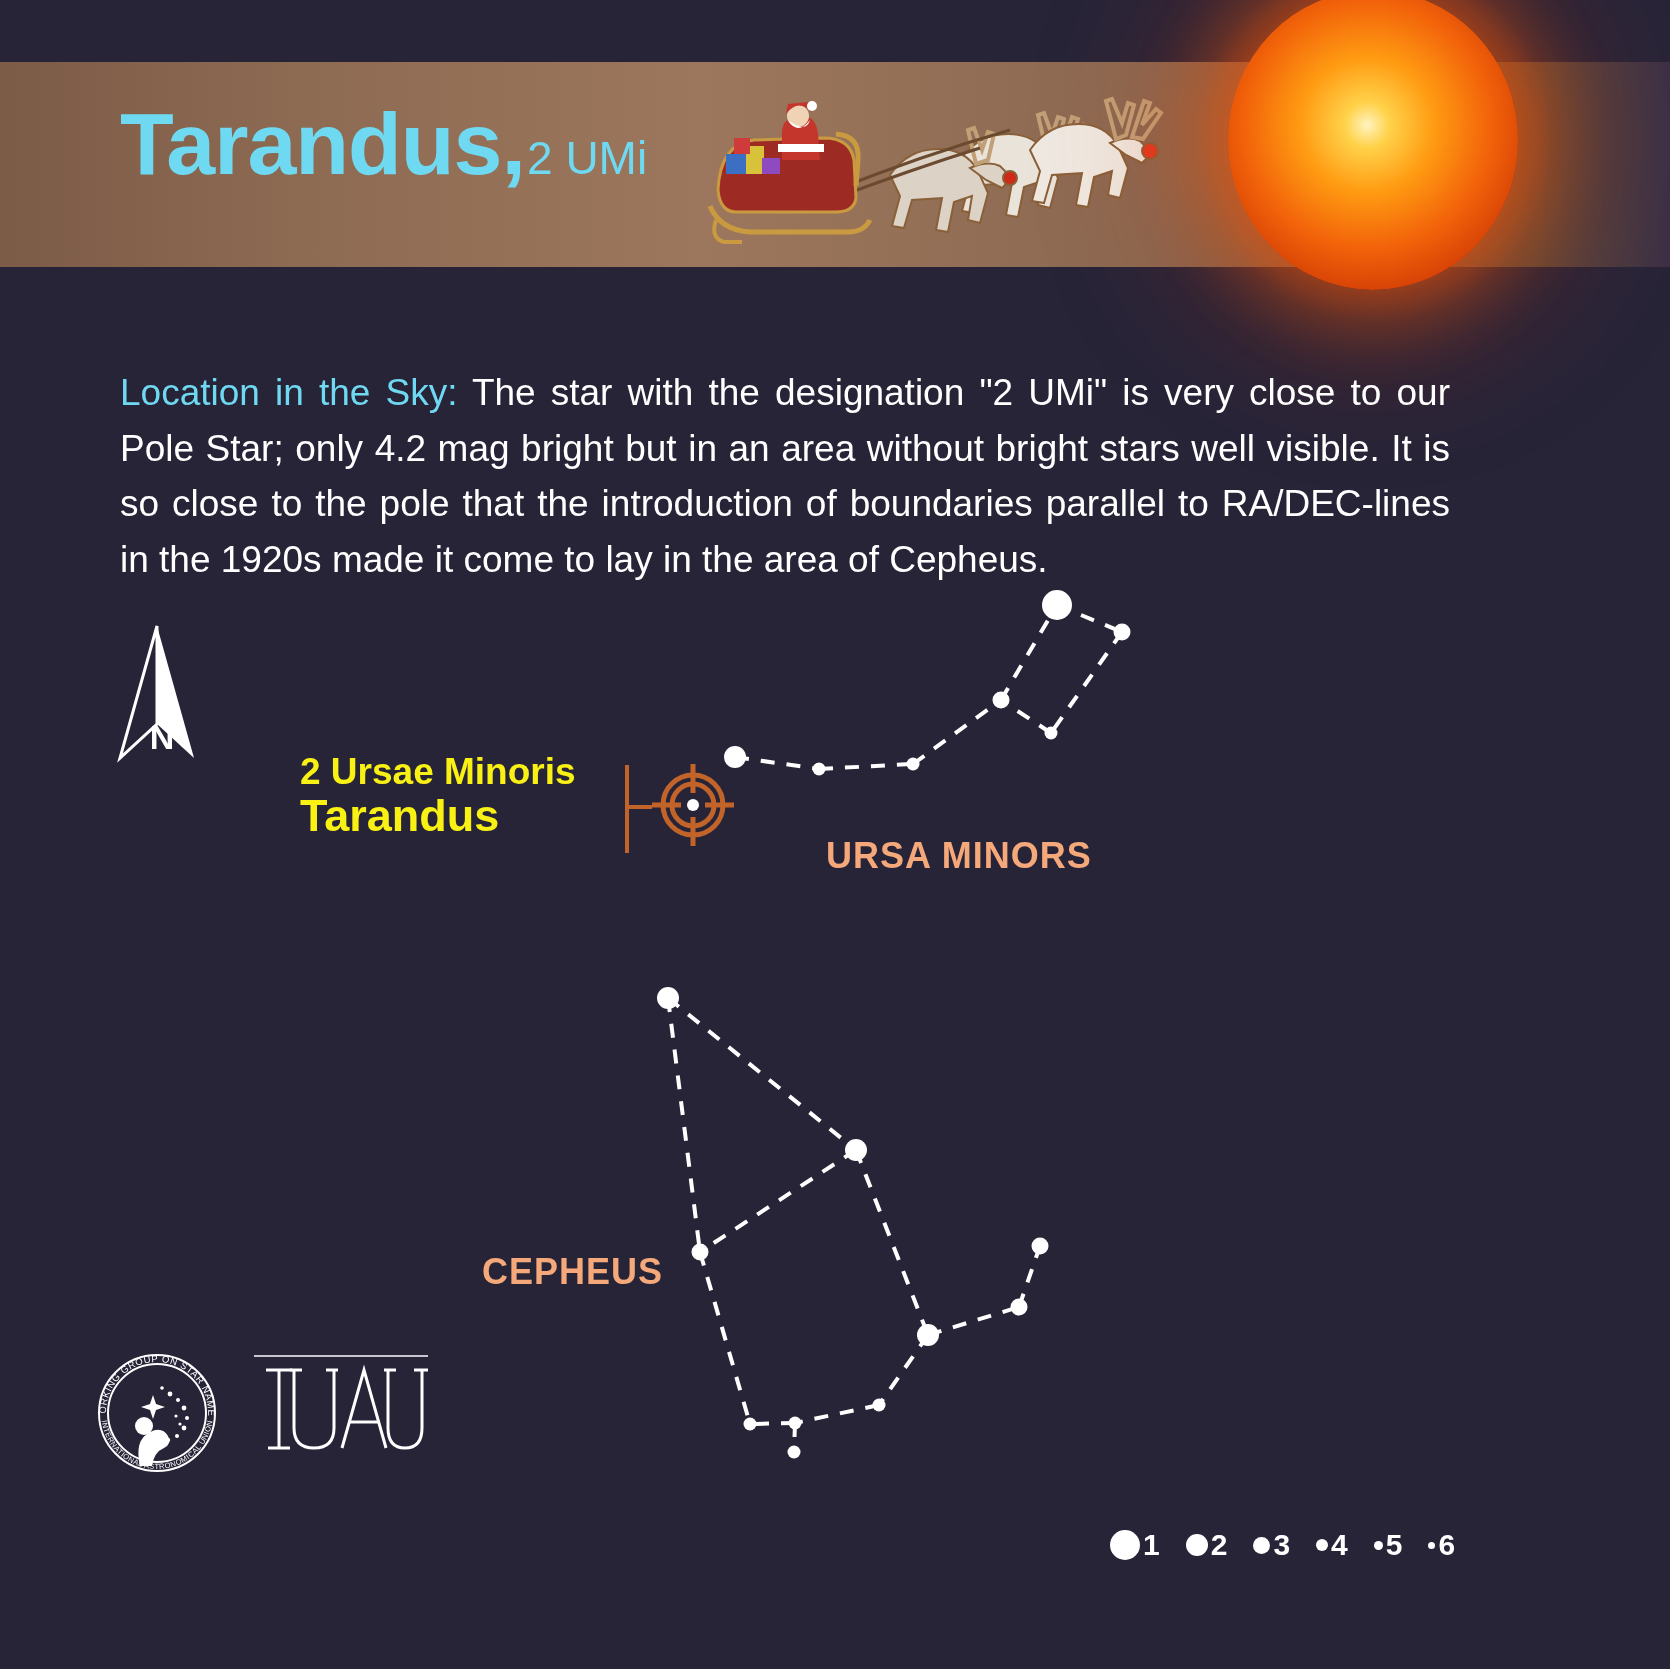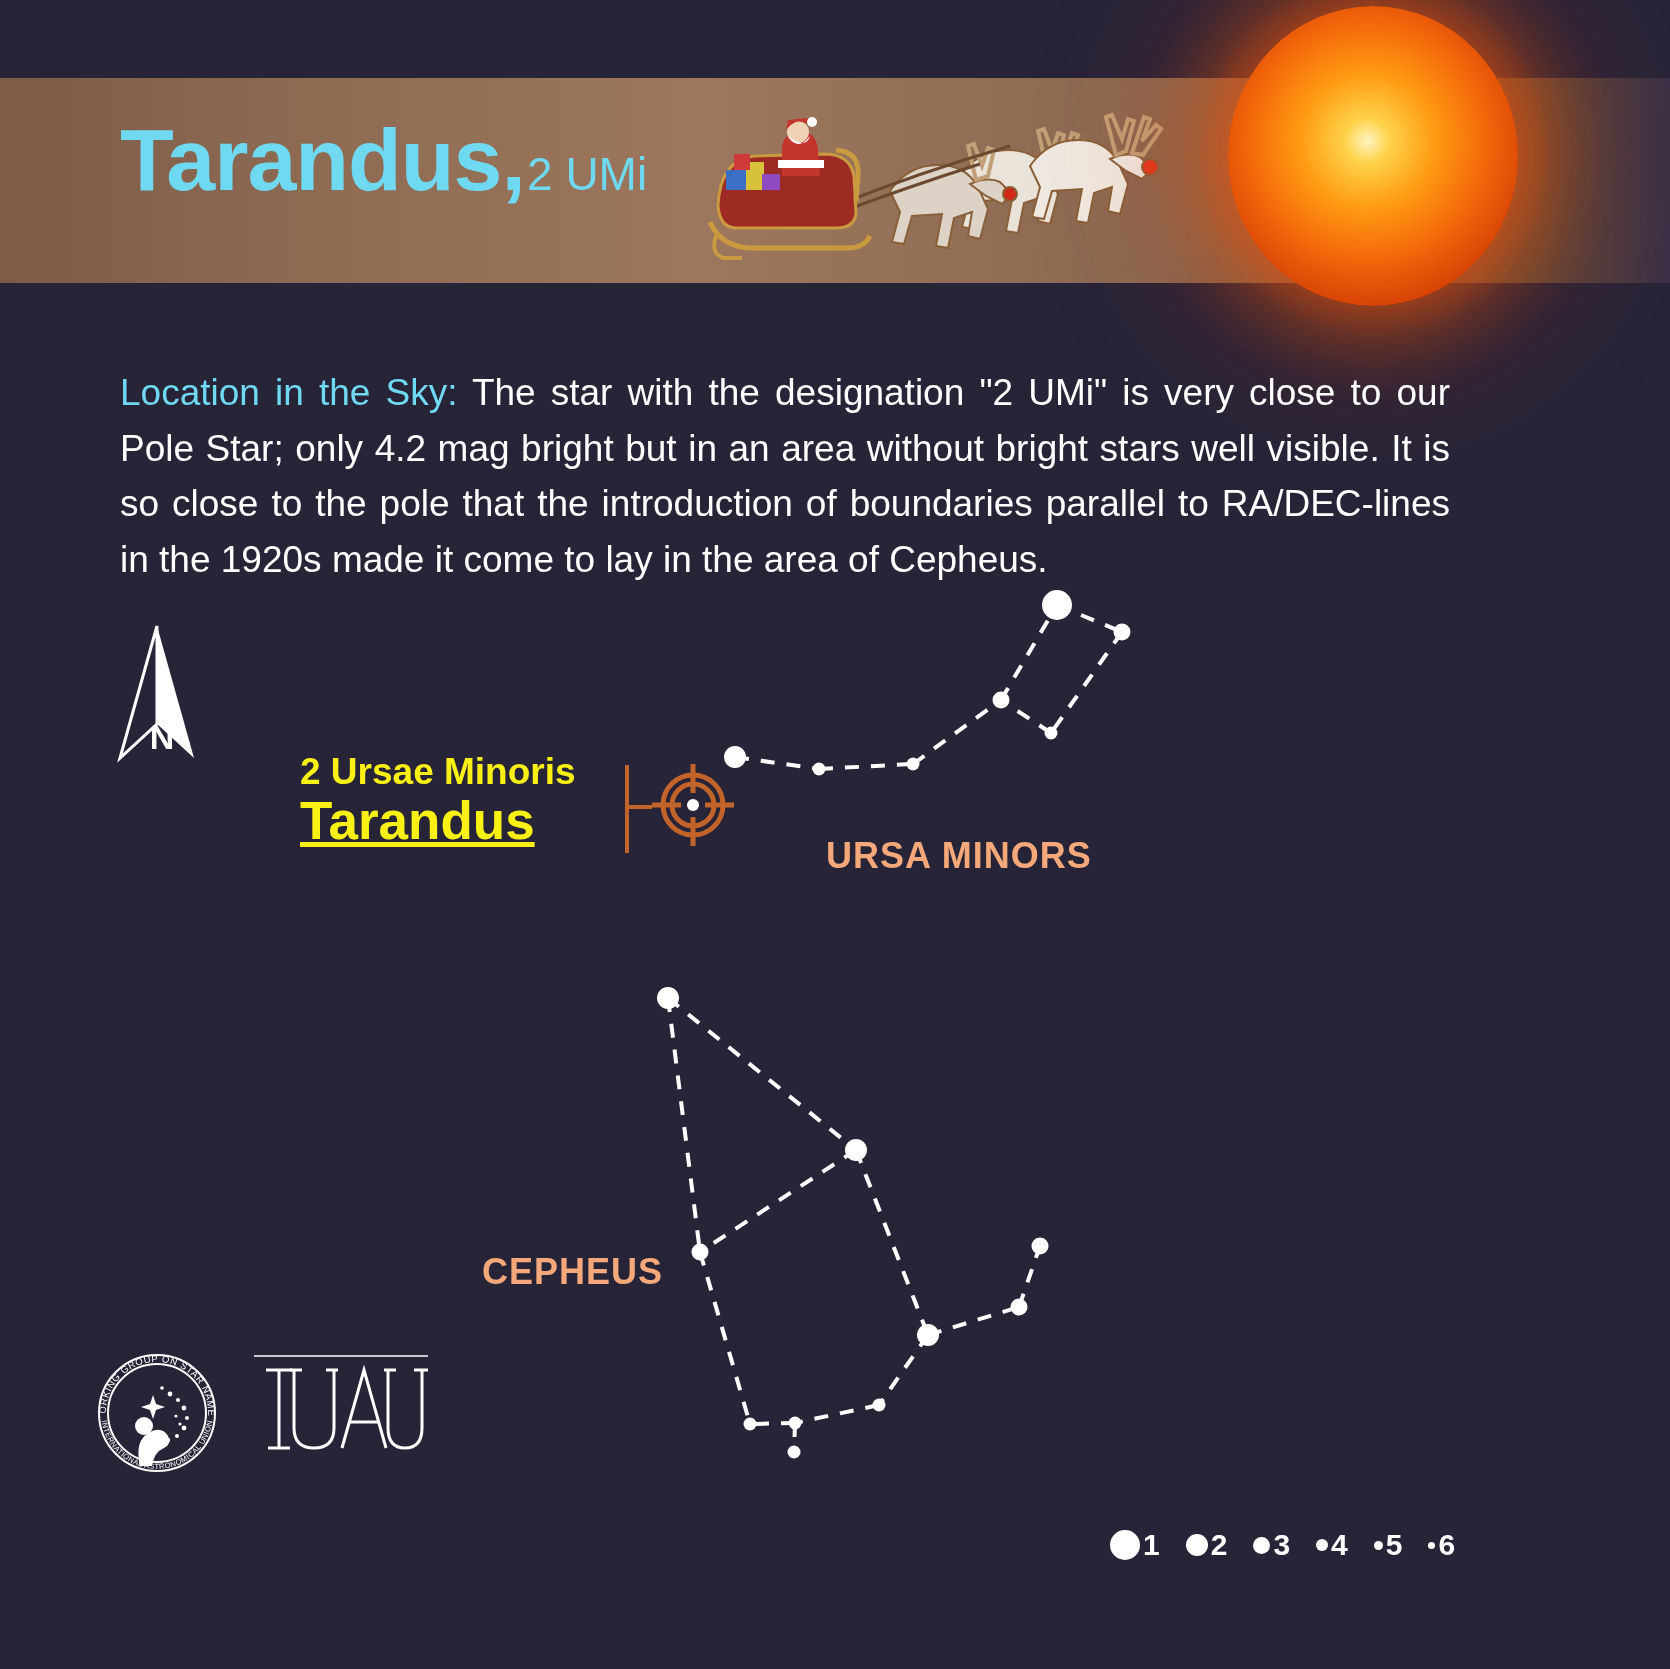--- a/index.html
+++ b/index.html
@@ -6,21 +6,21 @@
   body{
     width:1670px;height:1669px;
     background:#272438;
     font-family:"Liberation Sans", sans-serif;
     overflow:hidden;
     position:relative;
   }
 
   
   #header-banner{
-    position:absolute;left:0;top:16px;width:1670px;height:280px;
+    position:absolute;left:0;top:0;width:1670px;height:280px;
   }
   .banner-strip{
     position:absolute;left:0;top:62px;width:1670px;height:205px;
     background:linear-gradient(90deg,#7c5b47 0%,#8d6a52 18%,#9c775d 42%,#8a6750 70%,#5e4738 92%,#3a3046 100%);
   }
   .banner-dark-left{
     position:absolute;left:0;top:0;width:1670px;height:62px;background:#272438;
   }
   .banner-dark-bottom{
     position:absolute;left:0;top:267px;width:1670px;height:13px;background:#272438;
@@ -78,21 +78,21 @@
     position:absolute;color:#f5a97a;font-weight:bold;letter-spacing:1px;
   }
   #label-ursa-minors{left:826px;top:835px;font-size:36px;}
   #label-cepheus{left:458px;top:1251px;font-size:36px;margin-left:24px;}
 
   #star-name-block{
     position:absolute;left:300px;top:752px;width:320px;text-align:left;
     color:#f9f113;font-weight:bold;line-height:1.08;
   }
   #star-bayer{font-size:37px;}
-  #star-proper{font-size:53px;text-decoration:underline;}
+  #star-proper{font-size:45px;}
 
   
   #magnitude-legend{
     position:absolute;left:1110px;top:1528px;
     display:flex;align-items:center;
   }
   .mag-entry{display:flex;align-items:center;margin-right:26px;}
   .mag-dot{background:#ffffff;border-radius:50%;}
   .mag-num{color:#ffffff;font-size:30px;font-weight:bold;margin-left:3px;}
 

